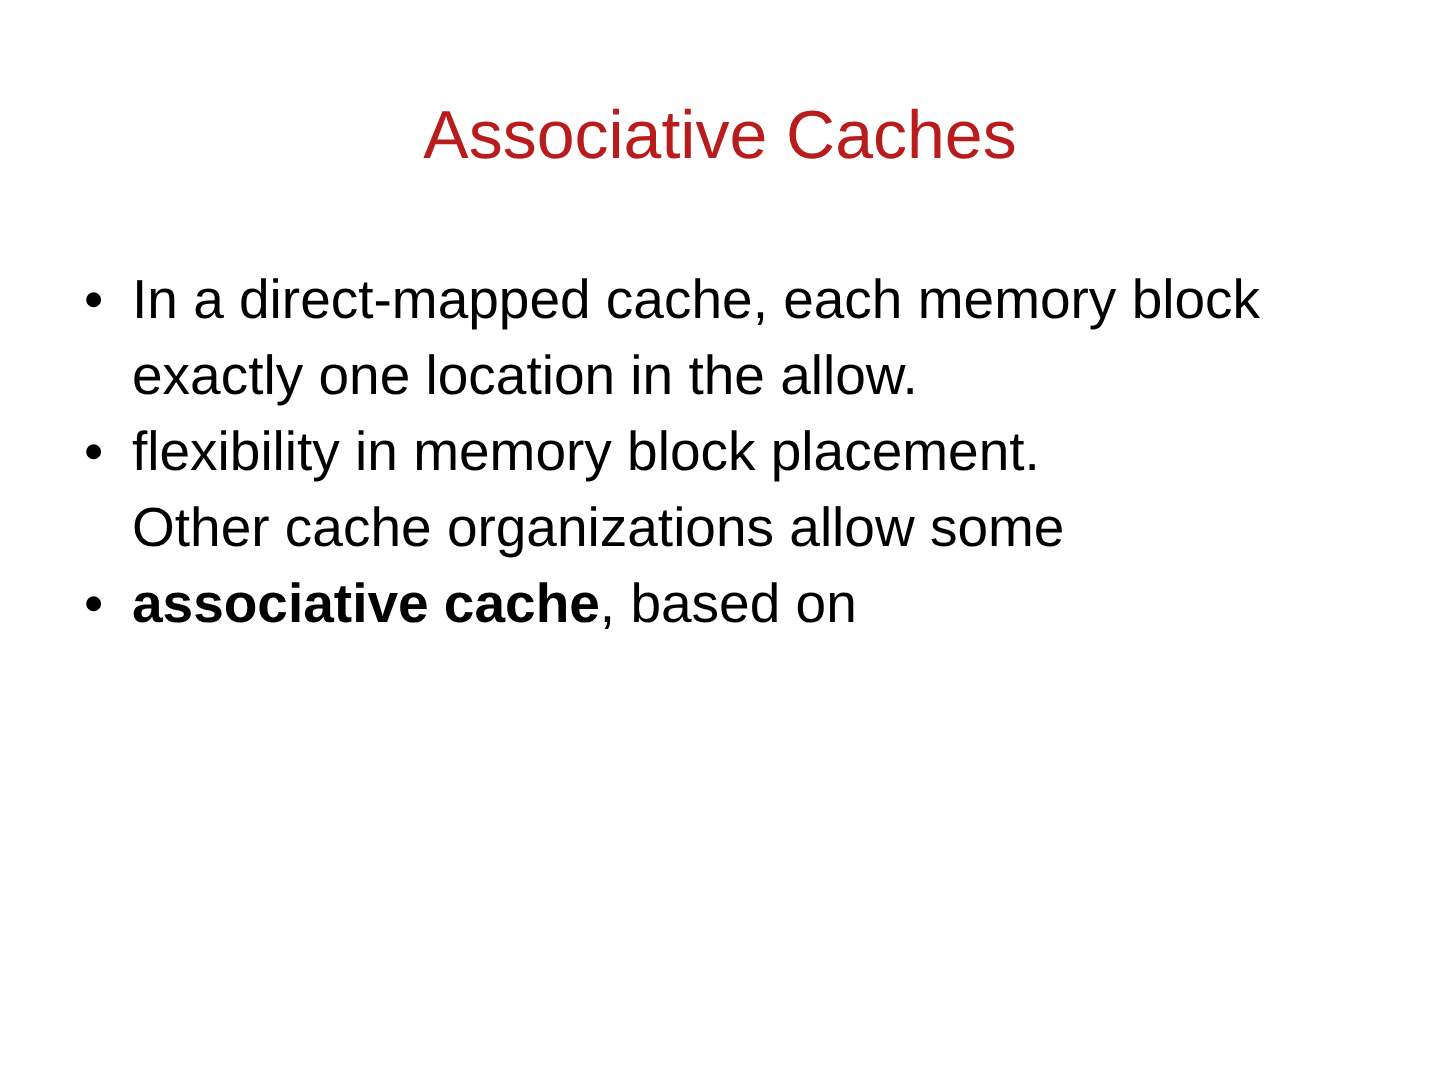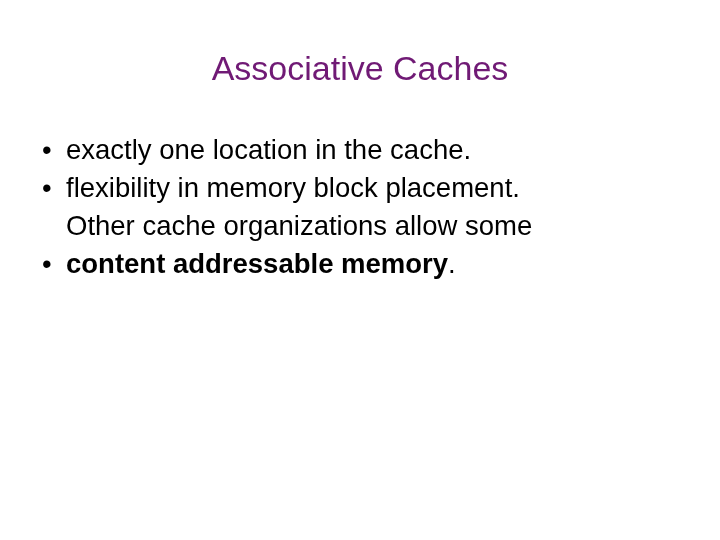--- a/index.html
+++ b/index.html
@@ -25,21 +25,21 @@
   .slide-title {
     position: absolute;
     top: 48px;
     left: 0;
     width: 720px;
     text-align: center;
     font-size: 34px;
     font-weight: 400;
     line-height: 40px;
     letter-spacing: 0px;
-    color: #701a75;
+    color: #b91c1c;
     white-space: nowrap;
   }
   .slide-body {
     position: absolute;
     top: 131px;
     left: 36px;
     width: 660px;
   }
   .bullet-list {
     list-style: none;
@@ -81,32 +81,33 @@
 
 <div class="slide">
 
   <div class="slide-title">Associative Caches</div>
 
   <div class="slide-body">
     <ul class="bullet-list">
         <li class="bullet-item">
           <span class="bullet-marker">•</span>
           <span class="bullet-text">
-            <span class="bullet-line"><span>exactly one location in the cache.</span></span>
+            <span class="bullet-line"><span>In a direct-mapped cache, each memory block</span></span>
+            <span class="bullet-line"><span>exactly one location in the allow.</span></span>
           </span>
         </li>
         <li class="bullet-item">
           <span class="bullet-marker">•</span>
           <span class="bullet-text">
             <span class="bullet-line"><span>flexibility in memory block placement.</span></span>
             <span class="bullet-line"><span>Other cache organizations allow some</span></span>
           </span>
         </li>
         <li class="bullet-item">
           <span class="bullet-marker">•</span>
           <span class="bullet-text">
-            <span class="bullet-line"><span class="b">content addressable memory</span><span>.</span></span>
+            <span class="bullet-line"><span class="b">associative cache</span><span>, based on</span></span>
           </span>
         </li>
       </ul>
   </div>
 
 </div>
 
 </body></html>

